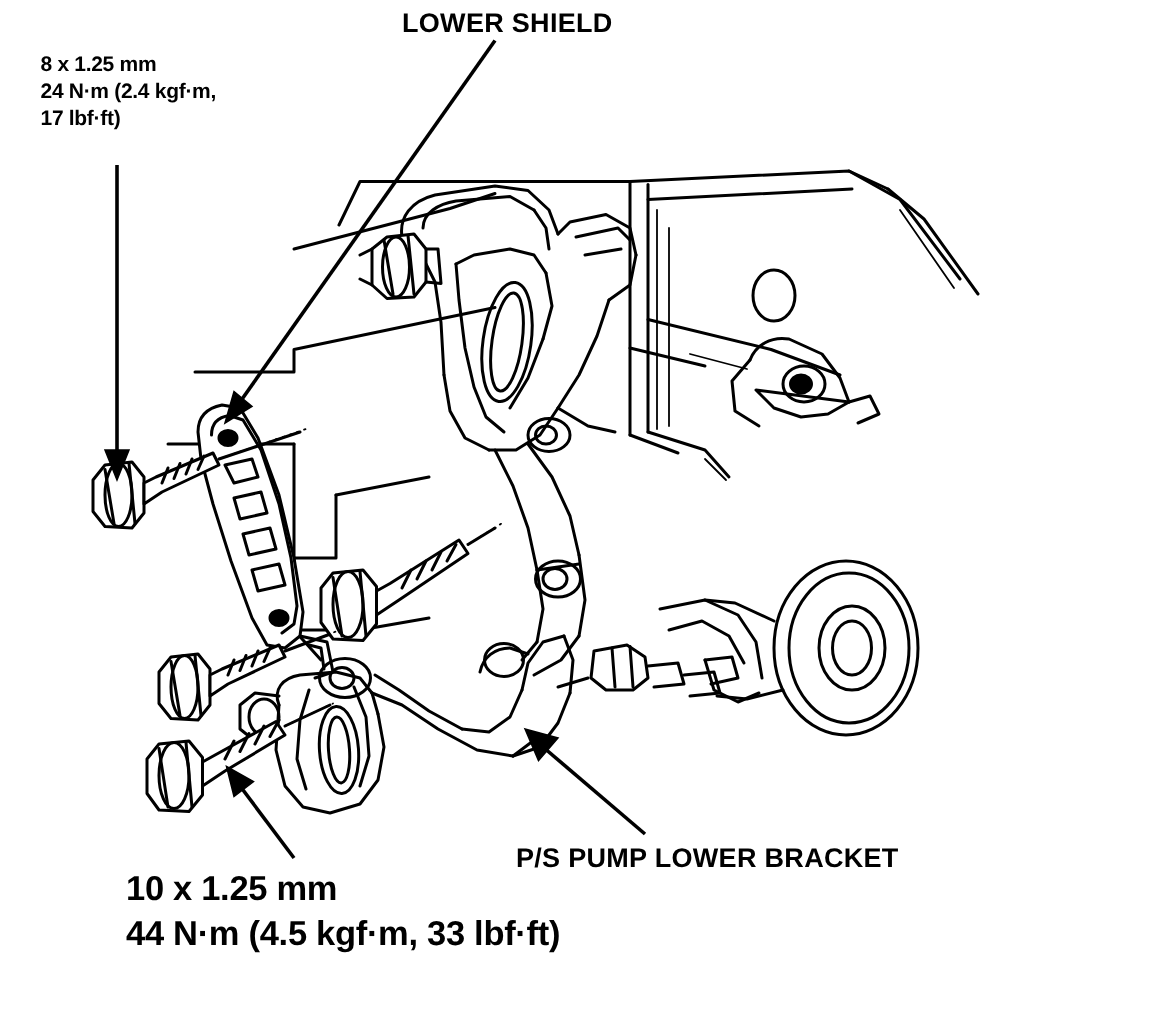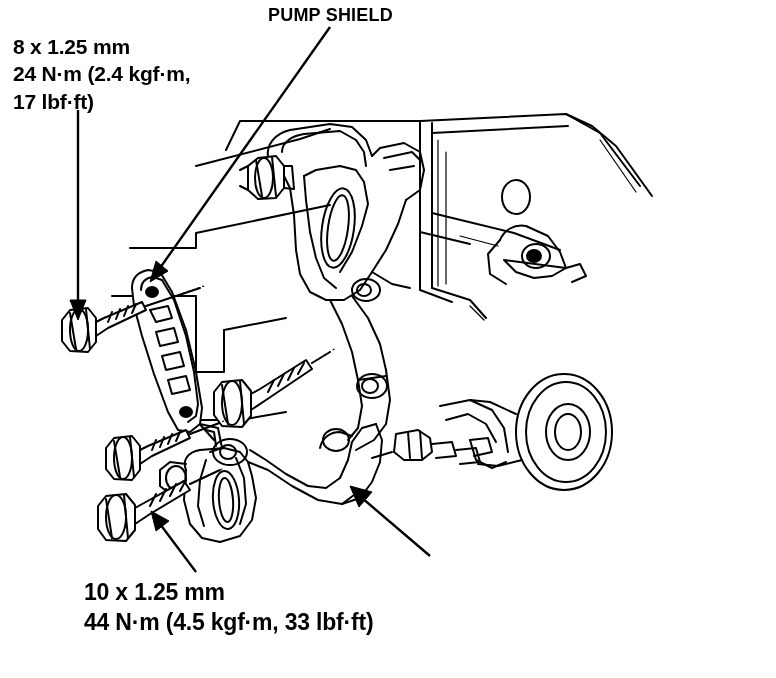--- a/index.html
+++ b/index.html
@@ -18,23 +18,23 @@
   .label {
     position: absolute;
     font-family: "Liberation Sans", sans-serif;
     font-weight: bold;
     color: #000000;
     white-space: pre;
     letter-spacing: -0.2px;
     line-height: 1.30;
   }
   #label-torque-8mm {
-    left: 13px;
+    left: 27px;
     top: 33px;
-    font-size: 21px;
+    font-size: 14px;
   }
   #label-heat-shield {
     left: 268px;
     top: 4px;
     font-size: 18px;
     letter-spacing: 0.2px;
   }
   #label-ps-bracket {
     left: 344px;
     top: 561px;
@@ -285,19 +285,20 @@
         <line x1="196" y1="572" x2="160" y2="524" stroke-width="2.4"></line>
         <polygon points="151,511 169,521 156,531"></polygon>
       </g>
     </g>
   </svg>
 
   <div class="label" id="label-torque-8mm">8 x 1.25 mm
 24 N·m (2.4 kgf·m,
 17 lbf·ft)</div>
 
-  <div class="label" id="label-heat-shield">PUMP SHIELD</div>
-
+  <div class="label" id="label-heat-shield">LOWER SHIELD</div>
+
+  <div class="label" id="label-ps-bracket">P/S PUMP LOWER BRACKET</div>
 
   <div class="label" id="label-torque-10mm">10 x 1.25 mm
 44 N·m (4.5 kgf·m, 33 lbf·ft)</div>
 
 </div>
 
 </body></html>

